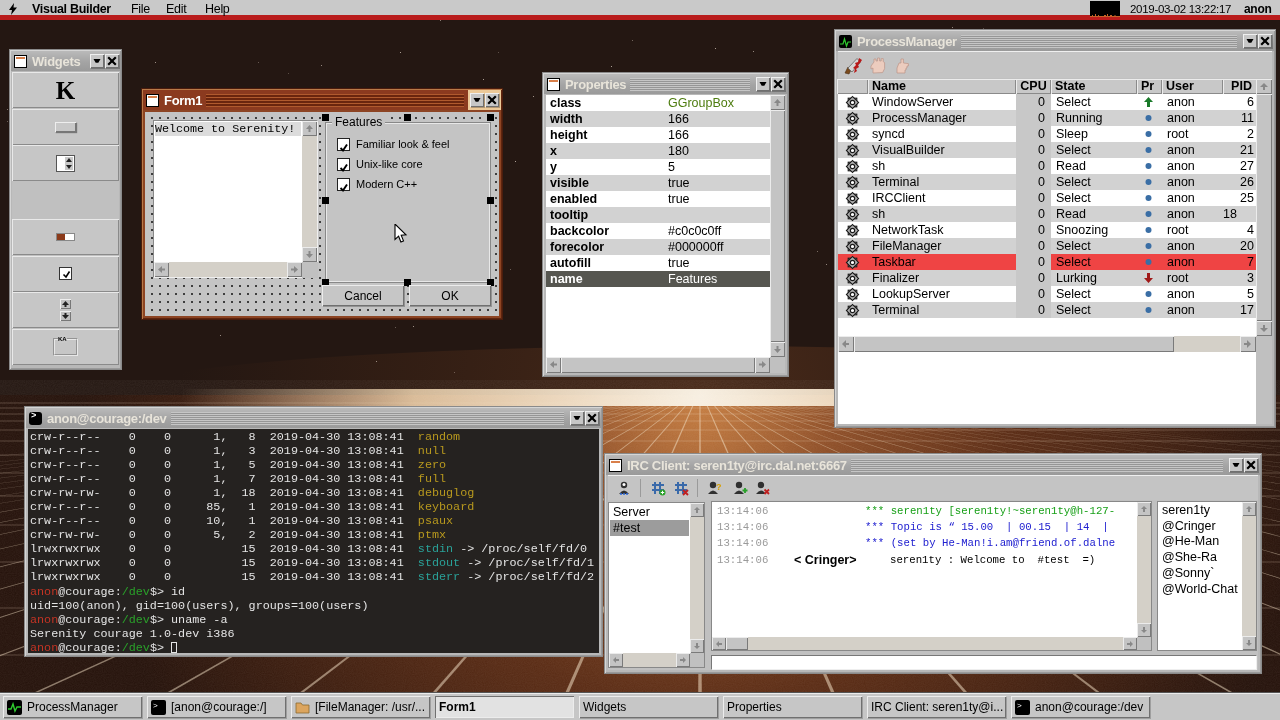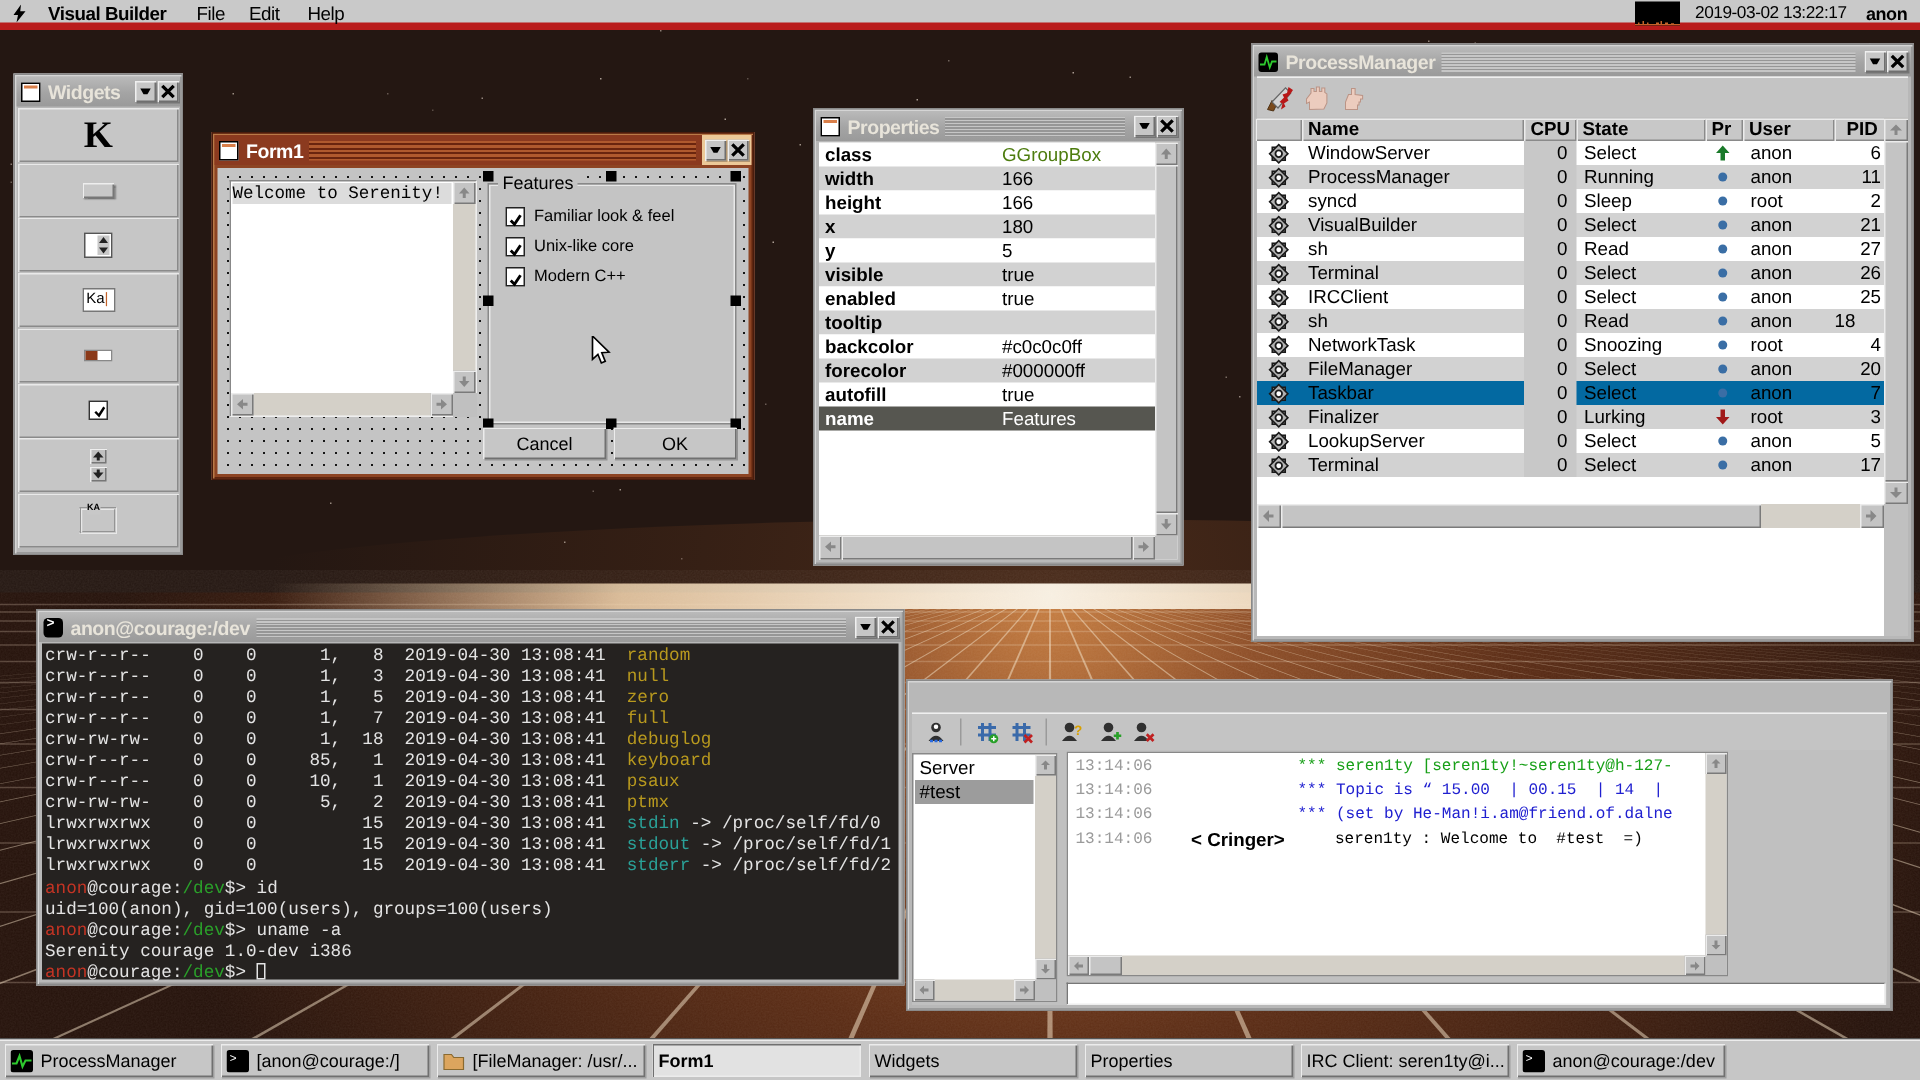--- a/index.html
+++ b/index.html
@@ -293,23 +293,20 @@
       <div style="position: absolute; left: 0px; right: 0px; height: 36px; top: 73.4px; background: rgb(198, 198, 198); box-shadow: rgb(233, 233, 233) 1px 1px 0px inset, rgb(138, 138, 138) -1px -1px 0px inset; display: flex; align-items: center; justify-content: center;">
         <div style="width:19px;height:17px;background:#fff;border:1px solid #555;position:relative;">
           <div style="position:absolute;right:1px;top:1px;width:8px;height:13px;background:#c8c8c8;font-size:5px;">
             <svg style="display:block" width="8" height="13">
               <polygon points="4,1 7,5 1,5" fill="#222"></polygon>
               <polygon points="4,12 7,8 1,8" fill="#222"></polygon>
             </svg>
           </div>
         </div>
       </div>
-      <div style="position: absolute; left: 0px; right: 0px; height: 36px; top: 110.1px; background: rgb(198, 198, 198); box-shadow: rgb(233, 233, 233) 1px 1px 0px inset, rgb(138, 138, 138) -1px -1px 0px inset; display: flex; align-items: center; justify-content: center;">
-        <div style="width:22px;height:16px;background:#fff;border:1px solid #777;font-size:10px;color:#000;line-height:14px;padding-left:2px;">Ka<span style="color:#c4622a">|</span></div>
-      </div>
       <div style="position: absolute; left: 0px; right: 0px; height: 36px; top: 146.8px; background: rgb(198, 198, 198); box-shadow: rgb(233, 233, 233) 1px 1px 0px inset, rgb(138, 138, 138) -1px -1px 0px inset; display: flex; align-items: center; justify-content: center;">
         <div style="width:19px;height:8px;background:#fff;border:1px solid #888;position:relative;">
           <div style="position:absolute;left:0;top:0;width:8px;height:6px;background:#8b3a1a;"></div>
         </div>
       </div>
       <div style="position: absolute; left: 0px; right: 0px; height: 36px; top: 183.5px; background: rgb(198, 198, 198); box-shadow: rgb(233, 233, 233) 1px 1px 0px inset, rgb(138, 138, 138) -1px -1px 0px inset; display: flex; align-items: center; justify-content: center;">
         <div style="width:13px;height:13px;background:#fff;border:1px solid #333;position:relative;">
           <svg width="11" height="11" style="position:absolute;left:1px;top:1px">
             <path d="M2.5 5.5 L5 8 L8.5 2.5" stroke="#000" stroke-width="1.6" fill="none"></path>
           </svg>
@@ -726,21 +723,21 @@
             </svg></div>
           <div style="position:absolute;left:34px;">FileManager</div>
           <div style="position:absolute;left:178px;width:35px;background:#c8c8c8;height:16px;text-align:right;padding-right:6px;box-sizing:border-box;">0</div>
           <div style="position:absolute;left:218px;">Select</div>
           <div style="position:absolute;left:305px;top:2px;"><svg width="11" height="12" viewBox="0 0 11 12">
               <circle cx="5.5" cy="6" r="3" fill="#3a6ea5"></circle>
             </svg></div>
           <div style="position:absolute;left:329px;">anon</div>
           <div style="position:absolute;left:385px;width:31px;text-align:right;">20</div>
         </div>
-        <div style="position: absolute; left: 0px; right: 0px; top: 175px; height: 16px; background: #0369a1; line-height: 16px; color: rgb(0, 0, 0);">
+        <div style="position: absolute; left: 0px; right: 0px; top: 175px; height: 16px; background: #ef4444; line-height: 16px; color: rgb(0, 0, 0);">
           <div style="position:absolute;left:7px;top:0.5px;"><svg width="15" height="15" viewBox="0 0 15 15">
               <rect x="3.2" y="3.2" width="8.6" height="8.6" fill="#b2b2b2" stroke="#1a1a1a" stroke-width="1.1"></rect>
               <rect x="3.2" y="3.2" width="8.6" height="8.6" fill="#b2b2b2" stroke="#1a1a1a" stroke-width="1.1" transform="rotate(45 7.5 7.5)"></rect>
               <circle cx="7.5" cy="7.5" r="2.2" fill="#fff" stroke="#1a1a1a" stroke-width="1.2"></circle>
             </svg></div>
           <div style="position:absolute;left:34px;">Taskbar</div>
           <div style="position:absolute;left:178px;width:35px;background:#c8c8c8;height:16px;text-align:right;padding-right:6px;box-sizing:border-box;">0</div>
           <div style="position:absolute;left:218px;">Select</div>
           <div style="position:absolute;left:305px;top:2px;"><svg width="11" height="12" viewBox="0 0 11 12">
               <circle cx="5.5" cy="6" r="3" fill="#3a6ea5"></circle>
@@ -867,20 +864,37 @@
 <span style="color:#c43424">anon</span>@courage:<span style="color:#2aa12a">/dev</span>$&gt; id
 uid=100(anon), gid=100(users), groups=100(users)
 <span style="color:#c43424">anon</span>@courage:<span style="color:#2aa12a">/dev</span>$&gt; uname -a
 Serenity courage 1.0-dev i386
 <span style="color:#c43424">anon</span>@courage:<span style="color:#2aa12a">/dev</span>$&gt; <span style="display:inline-block;width:6px;height:11px;border:1px solid #e4e4e4;vertical-align:-2px;"></span></pre>
   </div>
 </div>
 
 <div class="win" id="irc" style="left:604px; top:453px; width:658px; height:221px;">
   <div class="winframe"></div>
+  <div class="tbar">
+    <div class="ticon wic"></div>
+    <div class="ttext">IRC Client: seren1ty@irc.dal.net:6667</div>
+    <div class="stripes"></div>
+    <div class="bz">
+        <div class="tbtn">
+          <svg class="gX" viewBox="0 0 14 14">
+            <polygon points="3.5,5 10.5,5 8.3,8.8 5.7,8.8" fill="#000"></polygon>
+          </svg>
+        </div>
+        <div class="tbtn" style="margin-left:1px;">
+          <svg class="gX" viewBox="0 0 14 14">
+            <path d="M3.2 3.2 L10.8 10.8 M10.8 3.2 L3.2 10.8" stroke="#000" stroke-width="2.2"></path>
+          </svg>
+        </div>
+      </div>
+  </div>
   <div class="wcontent" style="top:22px;">
 
     <div style="position:absolute; left:0; right:0; top:0; height:25px; background:#c4c4c4; border-top:1px solid #efefef;">
       <svg style="position:absolute;left:8px;top:4px" width="17" height="17" viewBox="0 0 17 17">
         <circle cx="8" cy="5" r="3.2" fill="#303030"></circle>
           <path d="M3 14 q5 -7 10 0 z" fill="#303030"></path>
         <circle cx="8" cy="4.5" r="1.5" fill="#fff"></circle>
         <path d="M4 14 h2 M7 14 h2 M10 14 h2" stroke="#2a6adf" stroke-width="1.6"></path>
       </svg>
       <div style="position:absolute;left:32px;top:3px;width:1px;height:18px;background:#9a9a9a;"></div>
@@ -982,20 +996,37 @@
             <svg class="arr" width="8" height="8">
               <polygon points="7,4 4,1 4,7" fill="#888"></polygon>
               <rect x="1" y="3" width="3.5" height="2" fill="#888"></rect>
             </svg>
           </div>
         <div class="sthumb" style="left:14px; top:0; width:22px; height:13px;"></div>
       </div>
       <div style="position:absolute; right:0; bottom:0; width:14px; height:13px; background:#c0c0c0;"></div>
     </div>
 
+    <div style="position:absolute; left:549px; top:26px; width:100px; height:150px; background:#fff; border:1px solid #888; font-size:12.5px; color:#000;">
+      <div style="position:absolute;left:4px;top:1px;line-height:15.7px;">seren1ty<br>@Cringer<br>@He-Man<br>@She-Ra<br>@Sonny`<br>@World-Chat</div>
+      <div class="sb" style="right:0; top:0; width:14px; bottom:0;">
+        <div class="sbtn" style="left:0;top:0;width:14px;height:14px;">
+            <svg class="arr" width="8" height="8">
+              <polygon points="4,1 7,4 1,4" fill="#888"></polygon>
+              <rect x="3" y="3.5" width="2" height="3.5" fill="#888"></rect>
+            </svg>
+          </div>
+        <div class="sbtn" style="left:0;bottom:0;width:14px;height:14px;">
+            <svg class="arr" width="8" height="8">
+              <polygon points="4,7 7,4 1,4" fill="#888"></polygon>
+              <rect x="3" y="1" width="2" height="3.5" fill="#888"></rect>
+            </svg>
+          </div>
+      </div>
+    </div>
 
     <div style="position:absolute; left:103px; top:180px; width:546px; height:15px; background:#fff; border:1px solid #777; border-right-color:#eee; border-bottom-color:#eee;"></div>
   </div>
 </div>
 
 <svg style="position:absolute; left:394px; top:224px; z-index:50;" width="14" height="20" viewBox="0 0 14 20">
   <polygon points="1,0 1,15.5 4.6,12.2 6.9,18 9.5,16.9 7.2,11.2 12,10.8" fill="#fff" stroke="#000" stroke-width="1.1"></polygon>
 </svg>
 
 <div id="taskbar">

